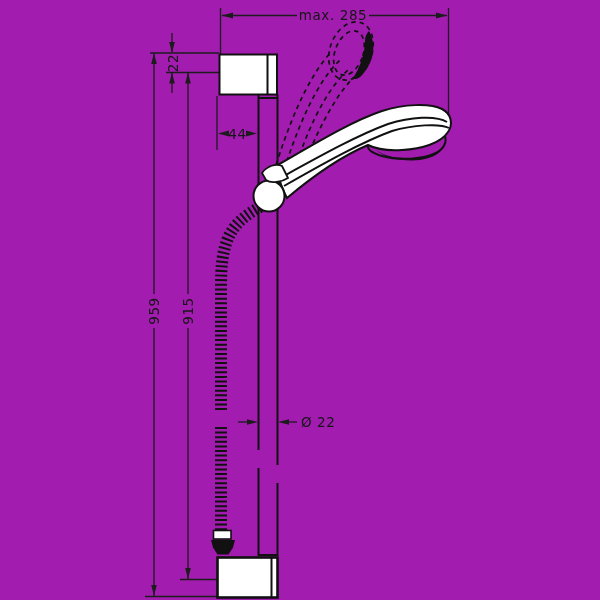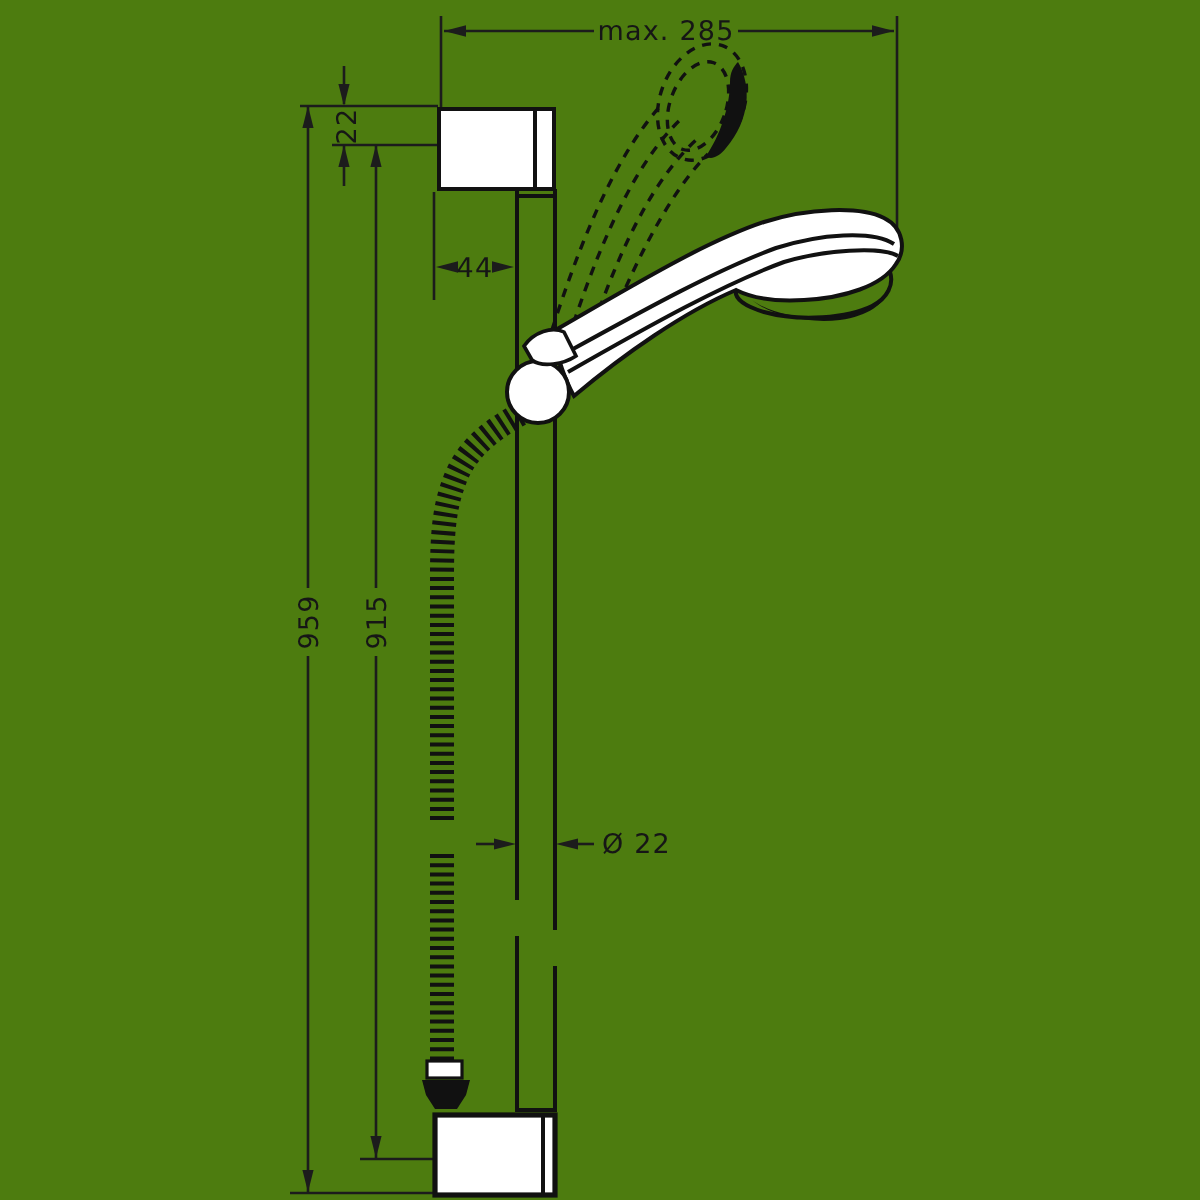--- a/index.html
+++ b/index.html
@@ -1,16 +1,16 @@
 <!DOCTYPE html>
 <html><head>
 <meta charset="utf-8">
 <style>
   html,body{margin:0;padding:0;background:#ffffff;}
-  .stage{position:relative;width:600px;height:600px;background:#4d7c0f;overflow:hidden;}
+  .stage{position:relative;width:600px;height:600px;background:#a21caf;overflow:hidden;}
   svg{display:block;}
   .dim-text{
     font-family:"DejaVu Sans","Liberation Sans",sans-serif;
     font-size:13.5px;
     fill:#161616;
     letter-spacing:0.6px;
   }
   .thin{stroke:#1c1c1c;stroke-width:1.3;fill:none;}
   .part{stroke:#111111;stroke-width:2;fill:none;}
   .partfill{stroke:#111111;stroke-width:2;fill:#ffffff;}

